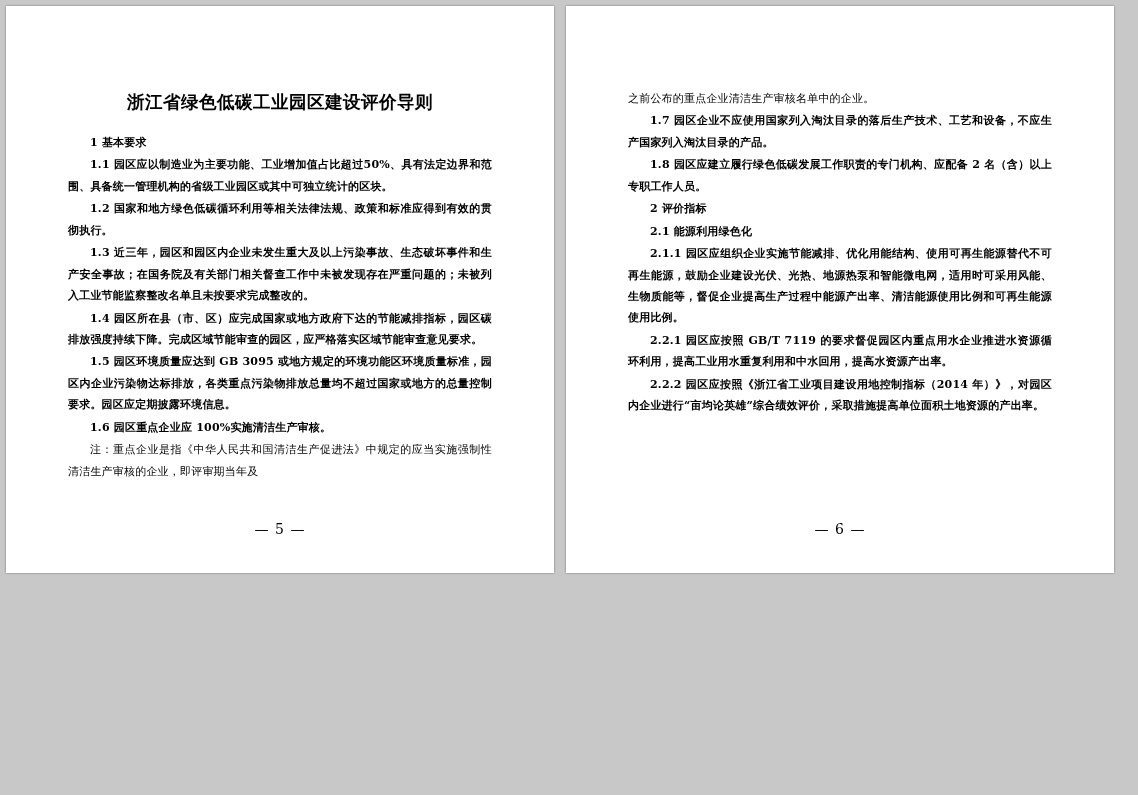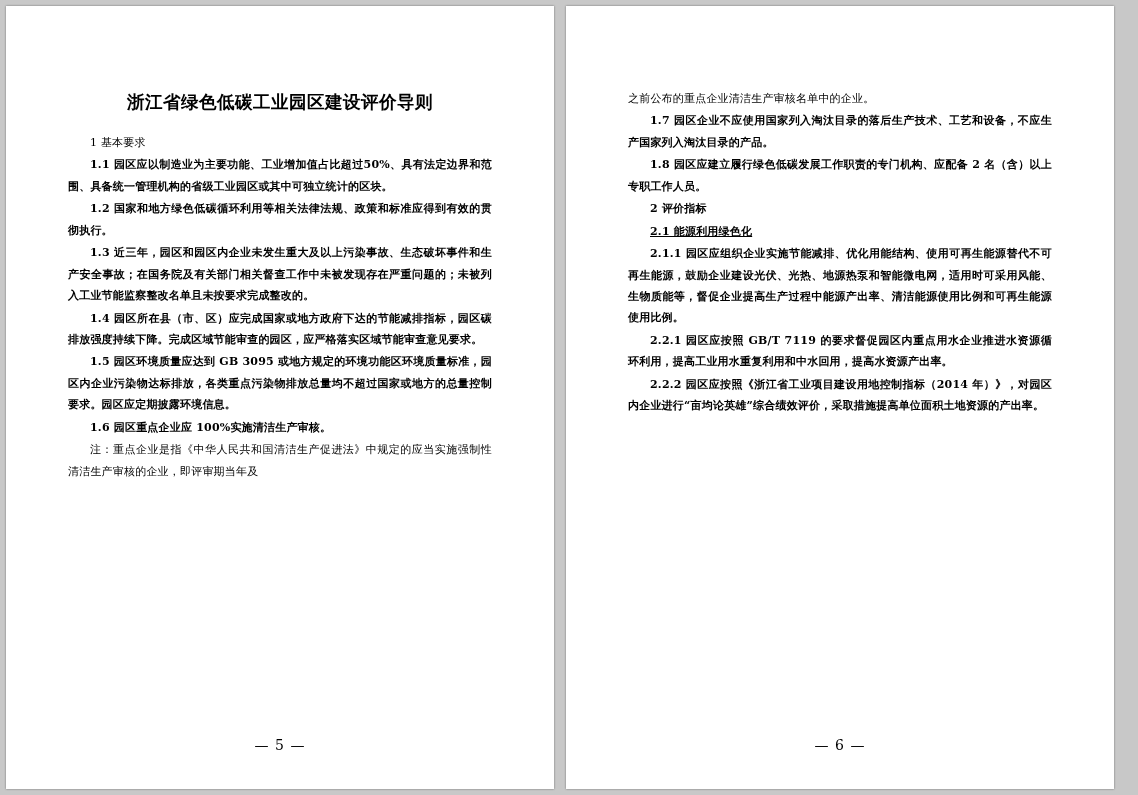--- a/index.html
+++ b/index.html
@@ -17,21 +17,21 @@
     display: flex;
     gap: 12px;
     padding: 6px 0 0 6px;
     box-sizing: border-box;
     width: 1138px;
     height: 795px;
   }
   .page {
     background: #ffffff;
     width: 548px;
-    height: 783px;
+    height: 567px;
     box-sizing: border-box;
     box-shadow: 0 0 2px rgba(0,0,0,0.45);
     position: relative;
     overflow: hidden;
   }
   .page-inner {
     padding: 62px 62px 0 62px;
     box-sizing: border-box;
     height: 100%;
   }
@@ -51,27 +51,26 @@
     text-align: justify;
     text-justify: inter-ideograph;
     margin: 0 0 1px 0;
     letter-spacing: 0.2px;
   }
   .para.indent {
     text-indent: 2em;
     font-weight: bold;
   }
   .para.heading {
-    font-weight: normal;
+    font-weight: bold;
     text-indent: 2em;
   }
   .para.subheading {
     font-weight: bold;
     text-indent: 2em;
-    text-decoration: underline;
   }
   .para.note {
     text-indent: 2em;
     font-family: Liberation Serif, serif;
   }
   .page-number {
     position: absolute;
     bottom: 36px;
     left: 0;
     width: 100%;

